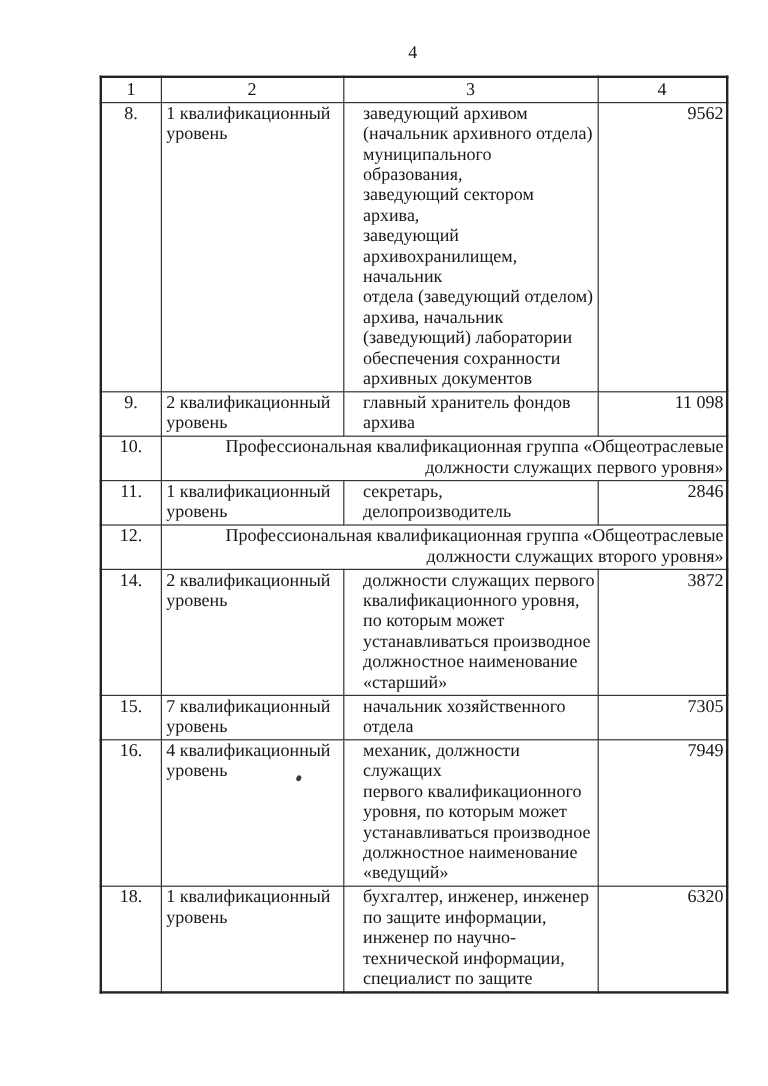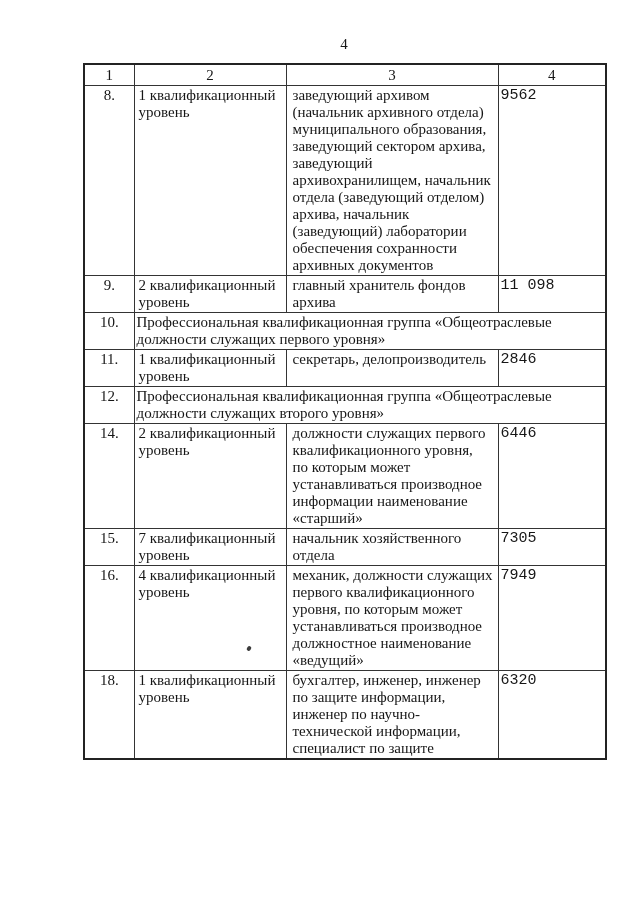--- a/index.html
+++ b/index.html
@@ -47,30 +47,29 @@
   .doc-table td.num {
     text-align: center;
     padding-top: 1px;
   }
   .doc-table td.level {
     padding-left: 4px;
     padding-right: 2px;
     margin-left: 27px;
   }
   .doc-table td.positions {
-    padding-left: 6px;
+    padding-left: 16px;
     padding-right: 2px;
   }
   .doc-table td.salary {
-    text-align: left;
+    text-align: right;
     padding-top: 1px;
-    font-family: Liberation Mono, monospace;
   }
   .doc-table td.group {
-    text-align: left;
+    text-align: right;
     padding-top: 1px;
     padding-bottom: 1px;
   }
   .scan-speck {
     position: absolute;
     left: 247px; top: 646px;
     width: 4px; height: 5px;
     background: #3c3c3c;
     border-radius: 50% 40% 50% 40%;
     transform: rotate(25deg);
@@ -140,23 +139,23 @@
 должности служащих второго уровня»</td>
       </tr>
       <tr>
         <td class="num">14.</td>
         <td class="level">2 квалификационный
 уровень</td>
         <td class="positions">должности служащих первого
 квалификационного уровня,
 по которым может
 устанавливаться производное
-информации наименование
+должностное наименование
 «старший»</td>
-        <td class="salary">6446</td>
+        <td class="salary">3872</td>
       </tr>
       <tr>
         <td class="num">15.</td>
         <td class="level">7 квалификационный
 уровень</td>
         <td class="positions">начальник хозяйственного
 отдела</td>
         <td class="salary">7305</td>
       </tr>
       <tr>

